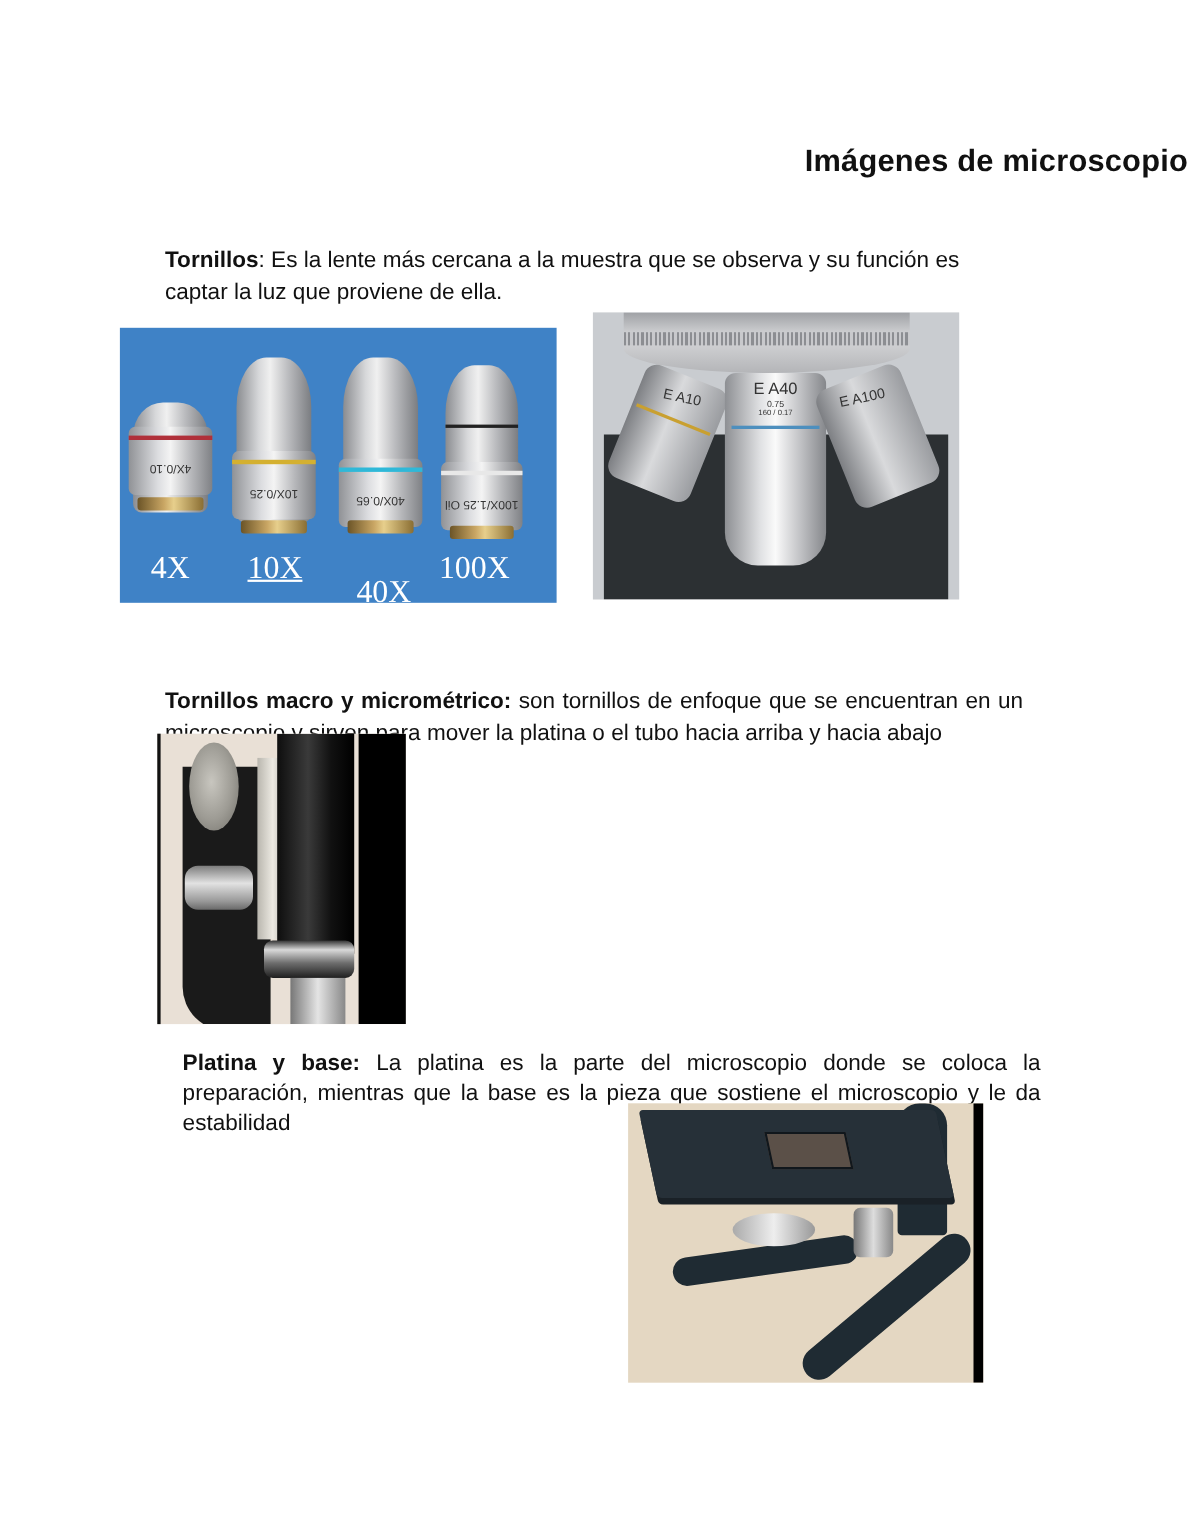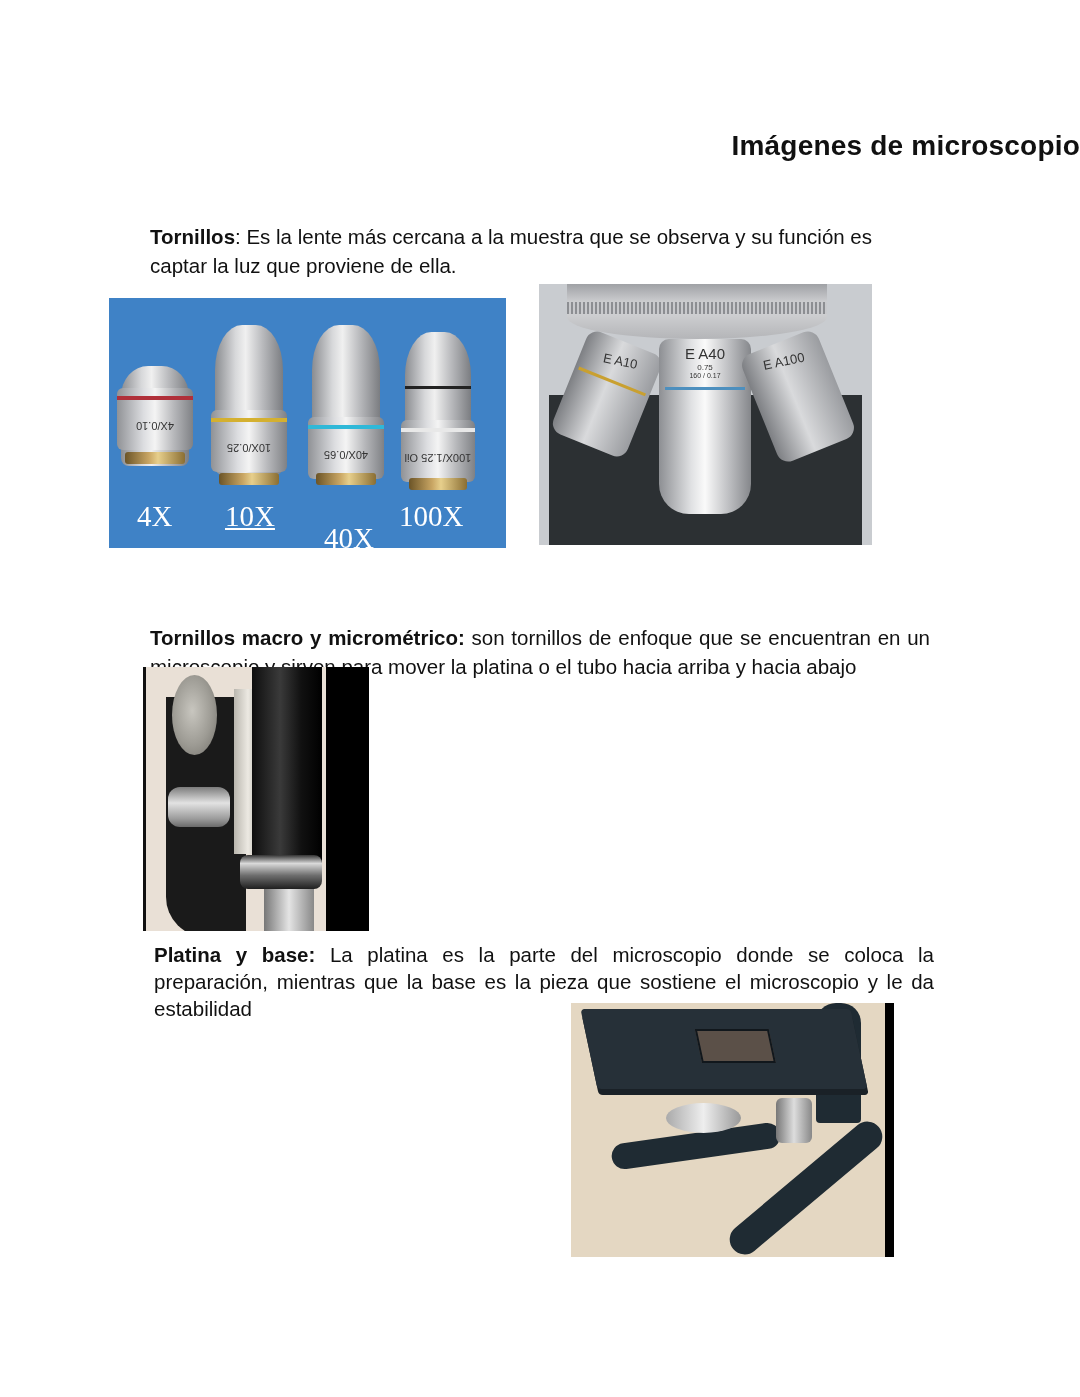--- a/index.html
+++ b/index.html
@@ -134,21 +134,21 @@
   <div class="arm"></div>
   <div class="plate"></div>
   <div class="tube"></div>
   <div class="black-right"></div>
   <div class="knob-big"></div>
   <div class="knob-small"></div>
   <div class="ring"></div>
   <div class="lower-tube"></div>
 </div>
 
-<p class="para justify" style="top:937px; margin:4px; line-height:27px;"><b>Platina y base:</b><span> La platina es la parte del microscopio donde se coloca la preparación, mientras que la base es la pieza que sostiene el microscopio y le da estabilidad</span></p>
+<p class="para justify" style="top:937px; margin:16px; line-height:27px;"><b>Platina y base:</b><span> La platina es la parte del microscopio donde se coloca la preparación, mientras que la base es la pieza que sostiene el microscopio y le da estabilidad</span></p>
 
 <div class="img" id="img-base">
   <div class="upright"></div>
   <div class="foot1"></div>
   <div class="foot2"></div>
   <div class="mirror"></div>
   <div class="pillar"></div>
   <div class="stage">
       <div class="stage-hole"></div>
     </div>

